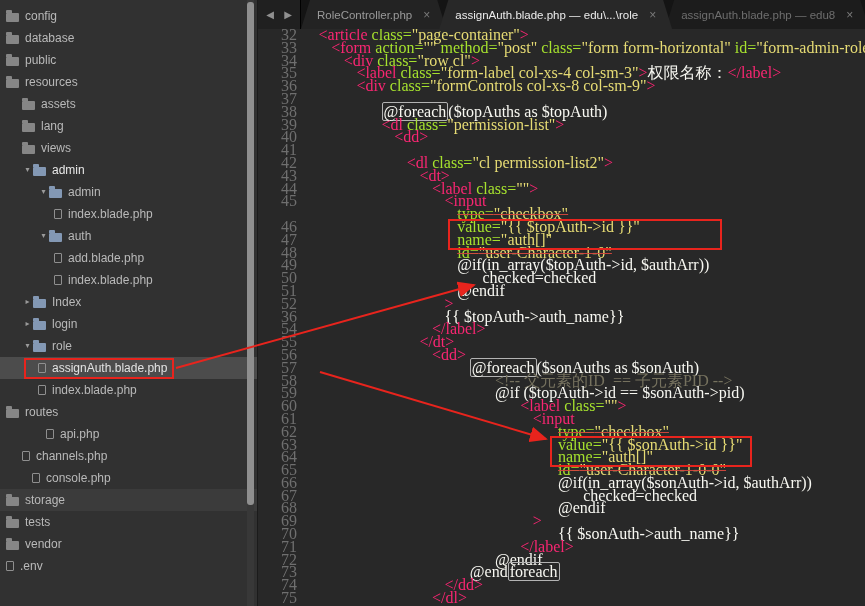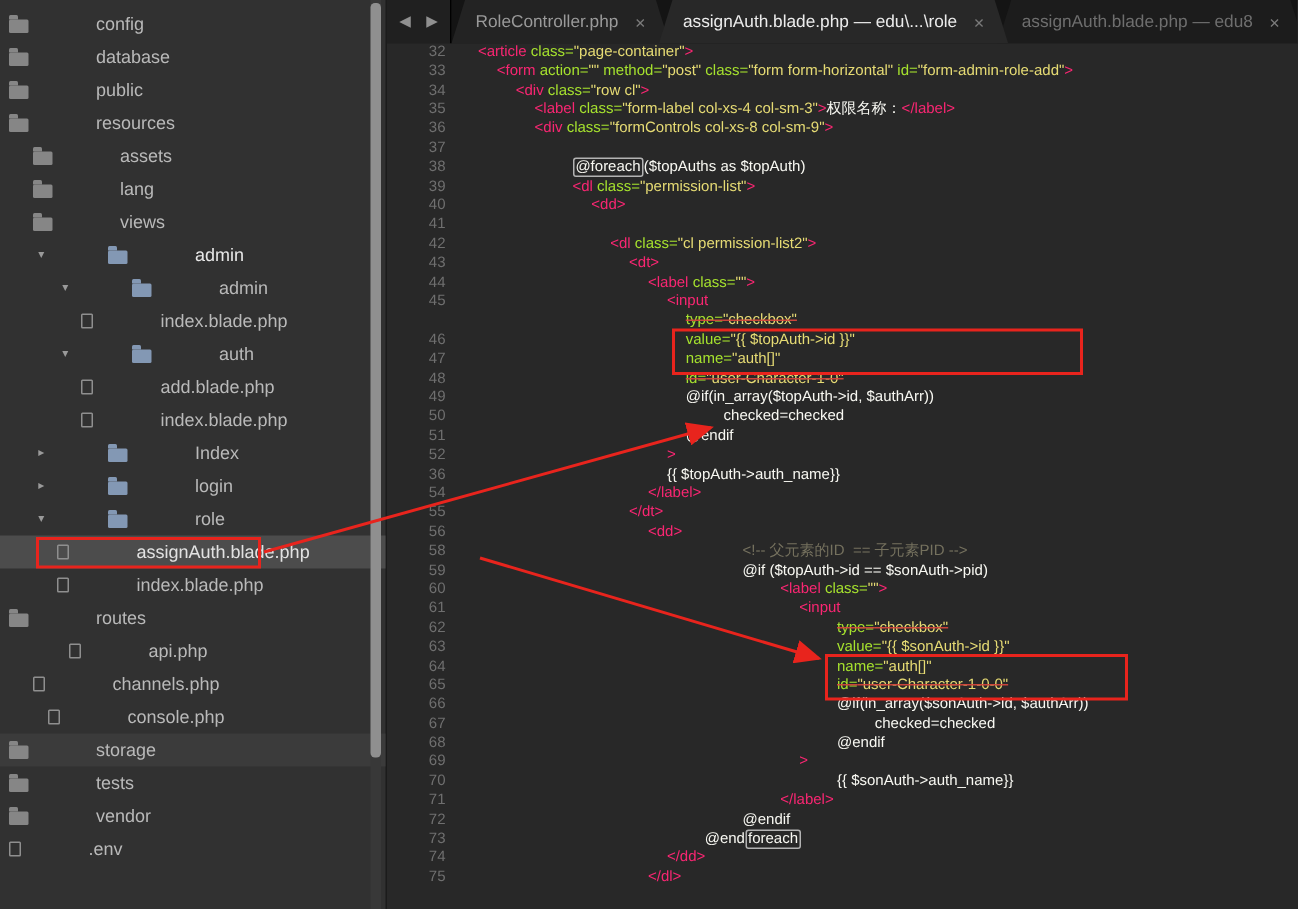--- a/index.html
+++ b/index.html
@@ -6,21 +6,21 @@
   body{
     width:865px;height:606px;overflow:hidden;position:relative;
     background:#282828;font-family:"Liberation Sans",sans-serif;
     -webkit-font-smoothing:antialiased;
   }
   
   .sidebar{position:absolute;left:0;top:0;width:258px;height:606px;
     background:#313131;border-right:1px solid #1b1b1b;box-sizing:border-box;}
   .tree{padding-top:5px;}
   .trow{height:22px;display:flex;align-items:center;color:#b9b9b9;
-    font-size:12px;white-space:nowrap;cursor:default;gap:39px;}
+    font-size:12px;white-space:nowrap;cursor:default;}
   .trow.selected{background:#4c4c4c;color:#e2e2e2;}
   .trow.subtle{background:#3b3b3b;}
   .trow.bright{color:#e8e8e8;}
   .arr{width:11px;flex:none;font-size:8px;color:#9a9a9a;text-align:center;line-height:22px;}
   .fico{flex:none;width:13px;height:9px;background:#868686;border-radius:1px;
     position:relative;margin-top:2px;}
   .fico::before{content:"";position:absolute;left:0;top:-3px;width:6px;height:3px;
     background:inherit;border-radius:1px 1px 0 0;}
   .fico.accent{background:#8398b4;}
   .ficofile{flex:none;width:8px;height:10px;border:1px solid #8f8f8f;
@@ -37,21 +37,21 @@
   #tabs{display:flex;flex:1;overflow:hidden;}
   .tab{position:relative;height:29px;display:flex;align-items:center;box-sizing:border-box;
     padding:0 16px;font-size:11.5px;color:#9a9a9a;background:#232323;
     clip-path:polygon(9px 0,calc(100% - 9px) 0,100% 100%,0 100%);margin-left:-7px;flex:none;}
   .tab:first-child{margin-left:0;}
   .tab.active{background:#282828;color:#ececec;z-index:2;}
   .tab.dim{background:#1c1c1c;color:#6e6e6e;flex:1 0 auto;}
   .tab-close{margin-left:11px;color:#7a7a7a;font-size:12px;line-height:12px;}
   
   .code{position:absolute;left:258px;top:29px;right:0;bottom:0;background:#282828;
-    font-family:Liberation Sans, sans-serif;font-size:10px;overflow:hidden;}
+    font-family:Liberation Serif, serif;font-size:16px;overflow:hidden;}
   .cl-row{height:12.8px;line-height:12.8px;display:flex;white-space:pre;}
   .gut{flex:none;width:39px;text-align:right;padding-right:9px;color:#6f6f6f;}
   .ltext{flex:none;}
   .tk-t{color:#f92672}
   .tk-a{color:#a6e22e}
   .tk-s{color:#e6db74}
   .tk-w{color:#f8f8f2}
   .tk-c{color:#75715e}
   .tk-d{color:#f8f8f2;border:1px solid #b3b3b3;border-radius:2px;padding:0 1px;}
   .strike{text-decoration:line-through;text-decoration-color:rgba(210,70,60,.95);text-decoration-thickness:1px;}
@@ -221,20 +221,21 @@
     <div class="cl-row"><span class="gut">47</span><span class="ltext" style="padding-left: 151.2px;"><span class="tk-a">name=</span><span class="tk-s">"auth[]"</span></span></div>
     <div class="cl-row"><span class="gut">48</span><span class="ltext strike" style="padding-left: 151.2px;"><span class="tk-a">id=</span><span class="tk-s">"user-Character-1-0"</span></span></div>
     <div class="cl-row"><span class="gut">49</span><span class="ltext" style="padding-left: 151.2px;"><span class="tk-w">@if(in_array($topAuth-&gt;id, $authArr))</span></span></div>
     <div class="cl-row"><span class="gut">50</span><span class="ltext" style="padding-left: 176.4px;"><span class="tk-w">checked=checked</span></span></div>
     <div class="cl-row"><span class="gut">51</span><span class="ltext" style="padding-left: 151.2px;"><span class="tk-w">@endif</span></span></div>
     <div class="cl-row"><span class="gut">52</span><span class="ltext" style="padding-left: 138.6px;"><span class="tk-t">&gt;</span></span></div>
     <div class="cl-row"><span class="gut">36</span><span class="ltext" style="padding-left: 138.6px;"><span class="tk-w">{{ $topAuth-&gt;auth_name}}</span></span></div>
     <div class="cl-row"><span class="gut">54</span><span class="ltext" style="padding-left: 126px;"><span class="tk-t">&lt;/label&gt;</span></span></div>
     <div class="cl-row"><span class="gut">55</span><span class="ltext" style="padding-left: 113.4px;"><span class="tk-t">&lt;/dt&gt;</span></span></div>
     <div class="cl-row"><span class="gut">56</span><span class="ltext" style="padding-left: 126px;"><span class="tk-t">&lt;dd&gt;</span></span></div>
+    <div class="cl-row"><span class="gut">57</span><span class="ltext" style="padding-left: 163.8px;"><span class="tk-d">@foreach</span><span class="tk-w">($sonAuths as $sonAuth)</span></span></div>
     <div class="cl-row"><span class="gut">58</span><span class="ltext" style="padding-left: 189px;"><span class="tk-c">&lt;!-- 父元素的ID  == 子元素PID --&gt;</span></span></div>
     <div class="cl-row"><span class="gut">59</span><span class="ltext" style="padding-left: 189px; text-align: center;"><span class="tk-w">@if ($topAuth-&gt;id == $sonAuth-&gt;pid)</span></span></div>
     <div class="cl-row"><span class="gut">60</span><span class="ltext" style="padding-left: 214.2px;"><span class="tk-t">&lt;label </span><span class="tk-a">class=</span><span class="tk-s">""</span><span class="tk-t">&gt;</span></span></div>
     <div class="cl-row"><span class="gut">61</span><span class="ltext" style="padding-left: 226.8px;"><span class="tk-t">&lt;input</span></span></div>
     <div class="cl-row"><span class="gut">62</span><span class="ltext strike" style="padding-left: 252px;"><span class="tk-a">type=</span><span class="tk-s">"checkbox"</span></span></div>
     <div class="cl-row"><span class="gut">63</span><span class="ltext" style="padding-left: 252px;"><span class="tk-a">value=</span><span class="tk-s">"{{ $sonAuth-&gt;id }}"</span></span></div>
     <div class="cl-row"><span class="gut">64</span><span class="ltext" style="padding-left: 252px;"><span class="tk-a">name=</span><span class="tk-s">"auth[]"</span></span></div>
     <div class="cl-row"><span class="gut">65</span><span class="ltext strike" style="padding-left: 252px;"><span class="tk-a">id=</span><span class="tk-s">"user-Character-1-0-0"</span></span></div>
     <div class="cl-row"><span class="gut">66</span><span class="ltext" style="padding-left: 252px;"><span class="tk-w">@if(in_array($sonAuth-&gt;id, $authArr))</span></span></div>
     <div class="cl-row"><span class="gut">67</span><span class="ltext" style="padding-left: 277.2px;"><span class="tk-w">checked=checked</span></span></div>

